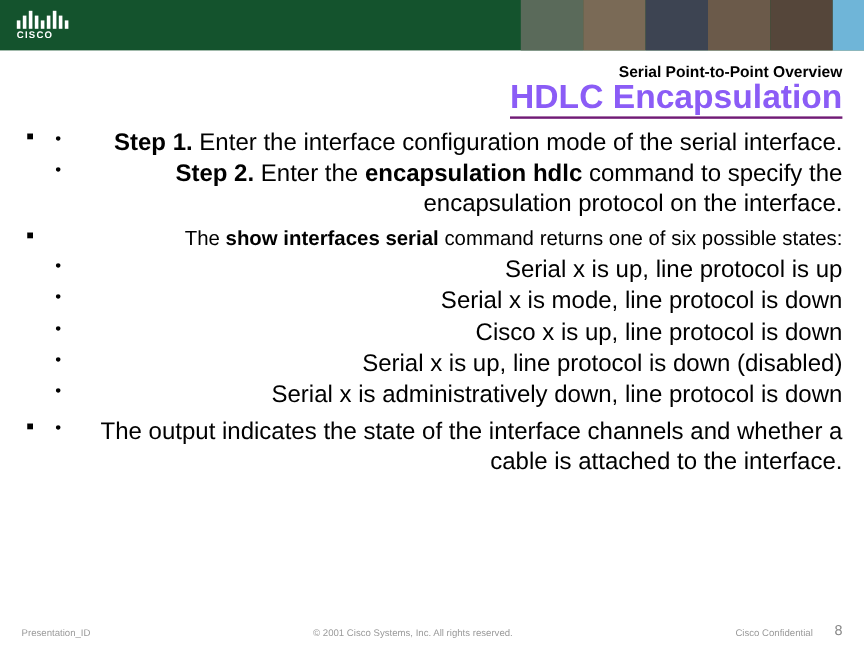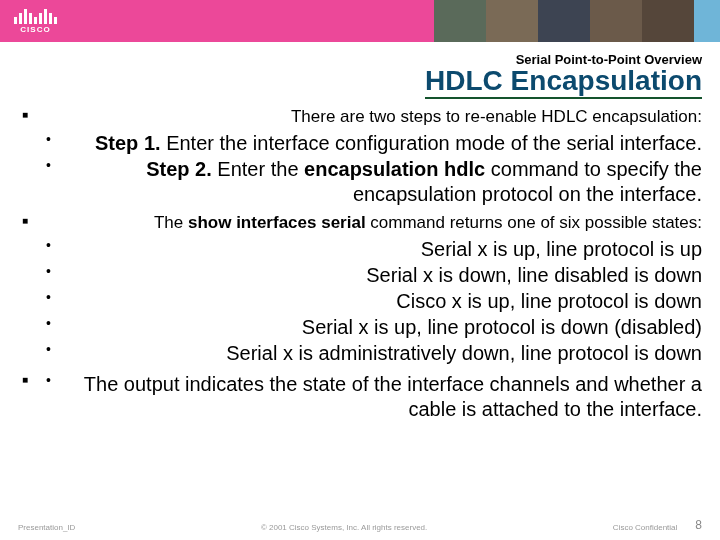--- a/index.html
+++ b/index.html
@@ -1,34 +1,34 @@
 <!DOCTYPE html>
 <html><head>
 <meta charset="utf-8">
 <style>
   * { margin: 0; padding: 0; box-sizing: border-box; }
   html, body { width: 720px; height: 540px; font-family: Arial, Helvetica, sans-serif; background: #fff; color: #000; }
   .slide { width: 720px; height: 540px; position: relative; overflow: hidden; }
-  .header-bar { width: 100%; height: 42px; background: #ec4899; position: relative; text-align: center; }
+  .header-bar { width: 100%; height: 42px; background: #14532d; position: relative; }
   .logo { position: absolute; left: 14px; top: 6px; }
   .logo-bars { display: flex; gap: 2px; align-items: flex-end; height: 18px; }
   .logo-bars span { display: block; width: 3px; background: #fff; }
   .logo-text { color: #fff; font-size: 8px; letter-spacing: 1px; margin-top: 1px; font-weight: bold; }
   .header-img { position: absolute; right: 26px; top: 0; height: 42px; width: 260px; display: flex; }
   .header-img div { flex: 1; }
   .hi1 { background: #5a6a5a; }
   .hi2 { background: #7a6a56; }
   .hi3 { background: #3d4452; }
   .hi4 { background: #6b5a4a; }
   .hi5 { background: #55463a; }
   .accent { position: absolute; right: 0; top: 0; width: 26px; height: 42px; background: #6fb5d8; }
 
   .content { padding: 10px 18px 0 18px; text-align: right; }
   .pretitle { font-size: 13px; font-weight: bold; color: #000; }
-  .title { font-size: 28px; font-weight: bold; color: #0c4a6e; margin-top: -2px; border-bottom: 2px solid #14532d; display: inline-block; padding-bottom: 0; }
+  .title { font-size: 28px; font-weight: bold; color: #8b5cf6; margin-top: -2px; border-bottom: 2px solid #701a75; display: inline-block; padding-bottom: 0; }
   ul.outer { list-style: none; margin-top: 8px; }
   ul.outer > li { position: relative; padding-left: 22px; margin-bottom: 6px; }
   ul.outer > li::before { content: "■"; position: absolute; left: 4px; top: 2px; font-size: 10px; color: #000; }
   ul.outer > li > .lead { font-size: 17px; line-height: 1.18; }
   ul.inner { list-style: none; margin-top: 4px; margin-bottom: 2px; }
   ul.inner > li { position: relative; padding-left: 20px; font-size: 20px; line-height: 1.25; margin-bottom: 1px; }
   ul.inner > li::before { content: "•"; position: absolute; left: 6px; top: 0; font-size: 14px; color: #000; }
   .b { font-weight: bold; }
 
   .footer { position: absolute; bottom: 8px; left: 0; width: 100%; padding: 0 18px; display: flex; align-items: flex-end; font-size: 8px; color: #9a9a9a; }
@@ -67,38 +67,37 @@
     <div class="accent"></div>
   </div>
 
   <div class="content">
     <div class="pretitle">Serial Point-to-Point Overview</div>
     <div class="title">HDLC Encapsulation</div>
 
     <ul class="outer">
 
       <li>
-        <div class="lead">There are two steps to re-enable HDLC encapsulation:</div>
         <ul class="inner">
           <li>
             <span class="b">Step 1.</span><span> Enter the interface configuration mode of the serial interface.</span>
           </li>
           <li>
             <span class="b">Step 2.</span><span> Enter the </span><span class="b">encapsulation hdlc</span><span> command to specify the encapsulation protocol on the interface.</span>
           </li>
         </ul>
       </li>
 
       <li>
         <div class="lead">
           <span>The </span><span class="b">show interfaces serial</span><span> command returns one of six possible states:</span>
         </div>
         <ul class="inner">
           <li>Serial x is up, line protocol is up</li>
-          <li>Serial x is down, line disabled is down</li>
+          <li>Serial x is mode, line protocol is down</li>
           <li>Cisco x is up, line protocol is down</li>
           <li>Serial x is up, line protocol is down (disabled)</li>
           <li>Serial x is administratively down, line protocol is down</li>
         </ul>
       </li>
 
       <li>
         <ul class="inner">
           <li>The output indicates the state of the interface channels and whether a cable is attached to the interface.</li>
         </ul>

